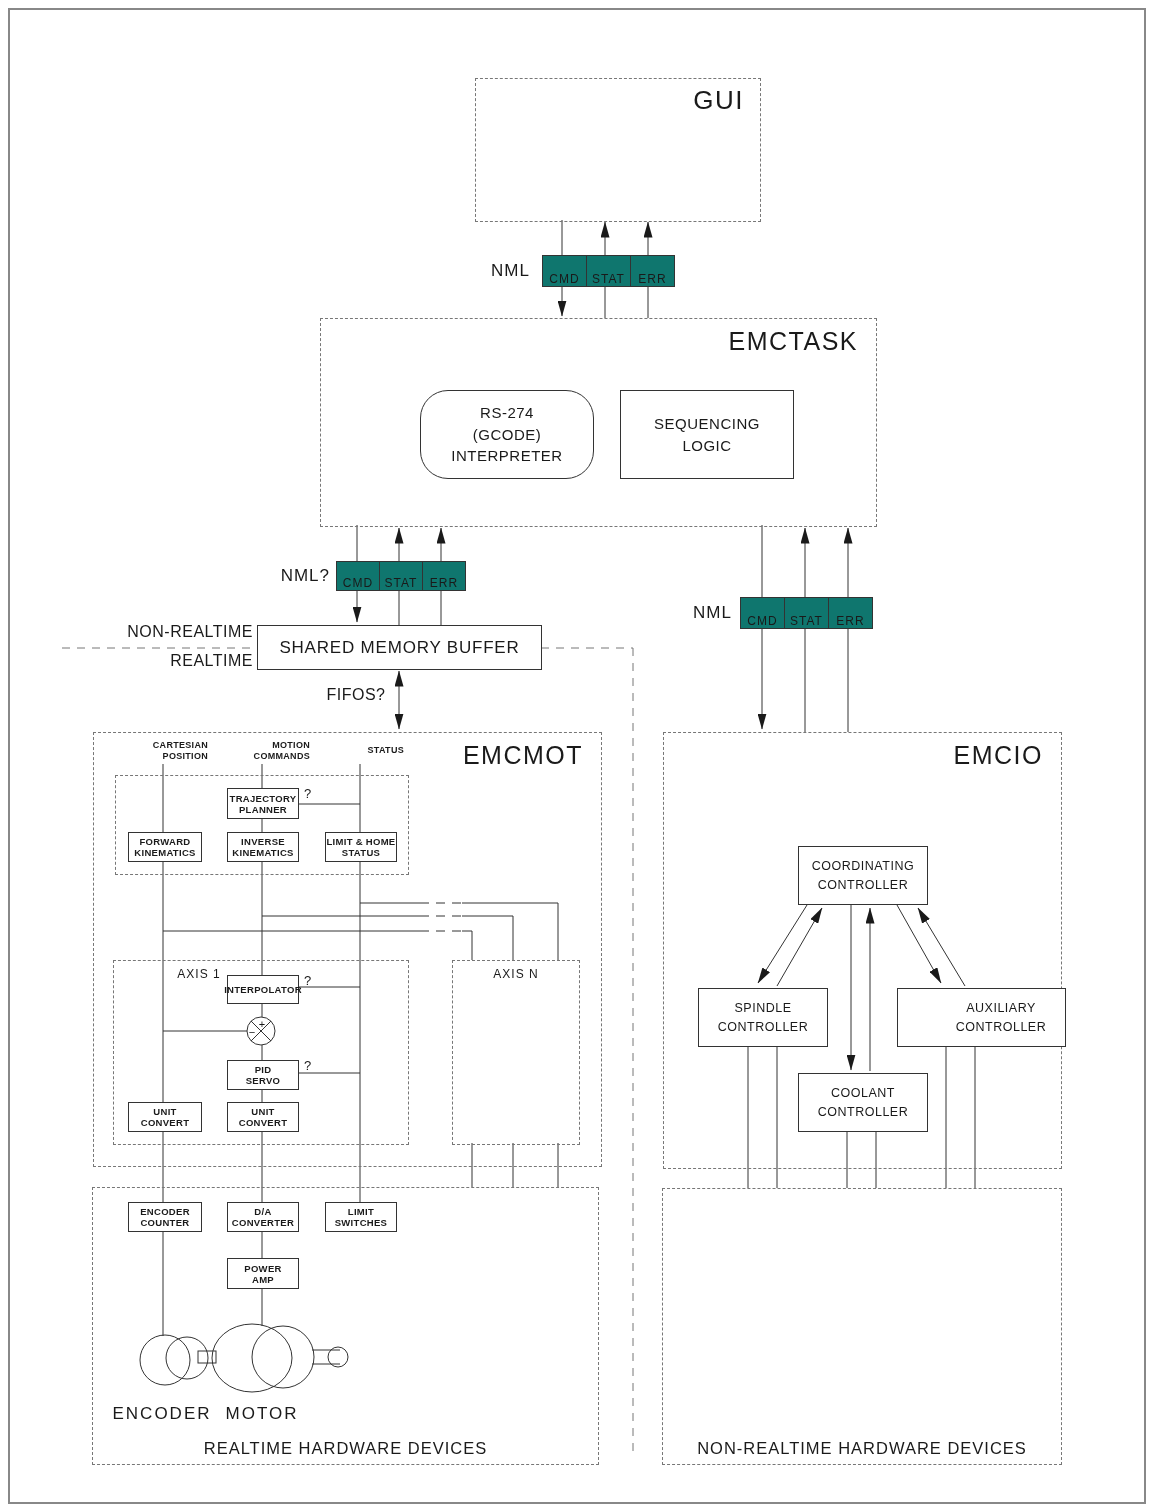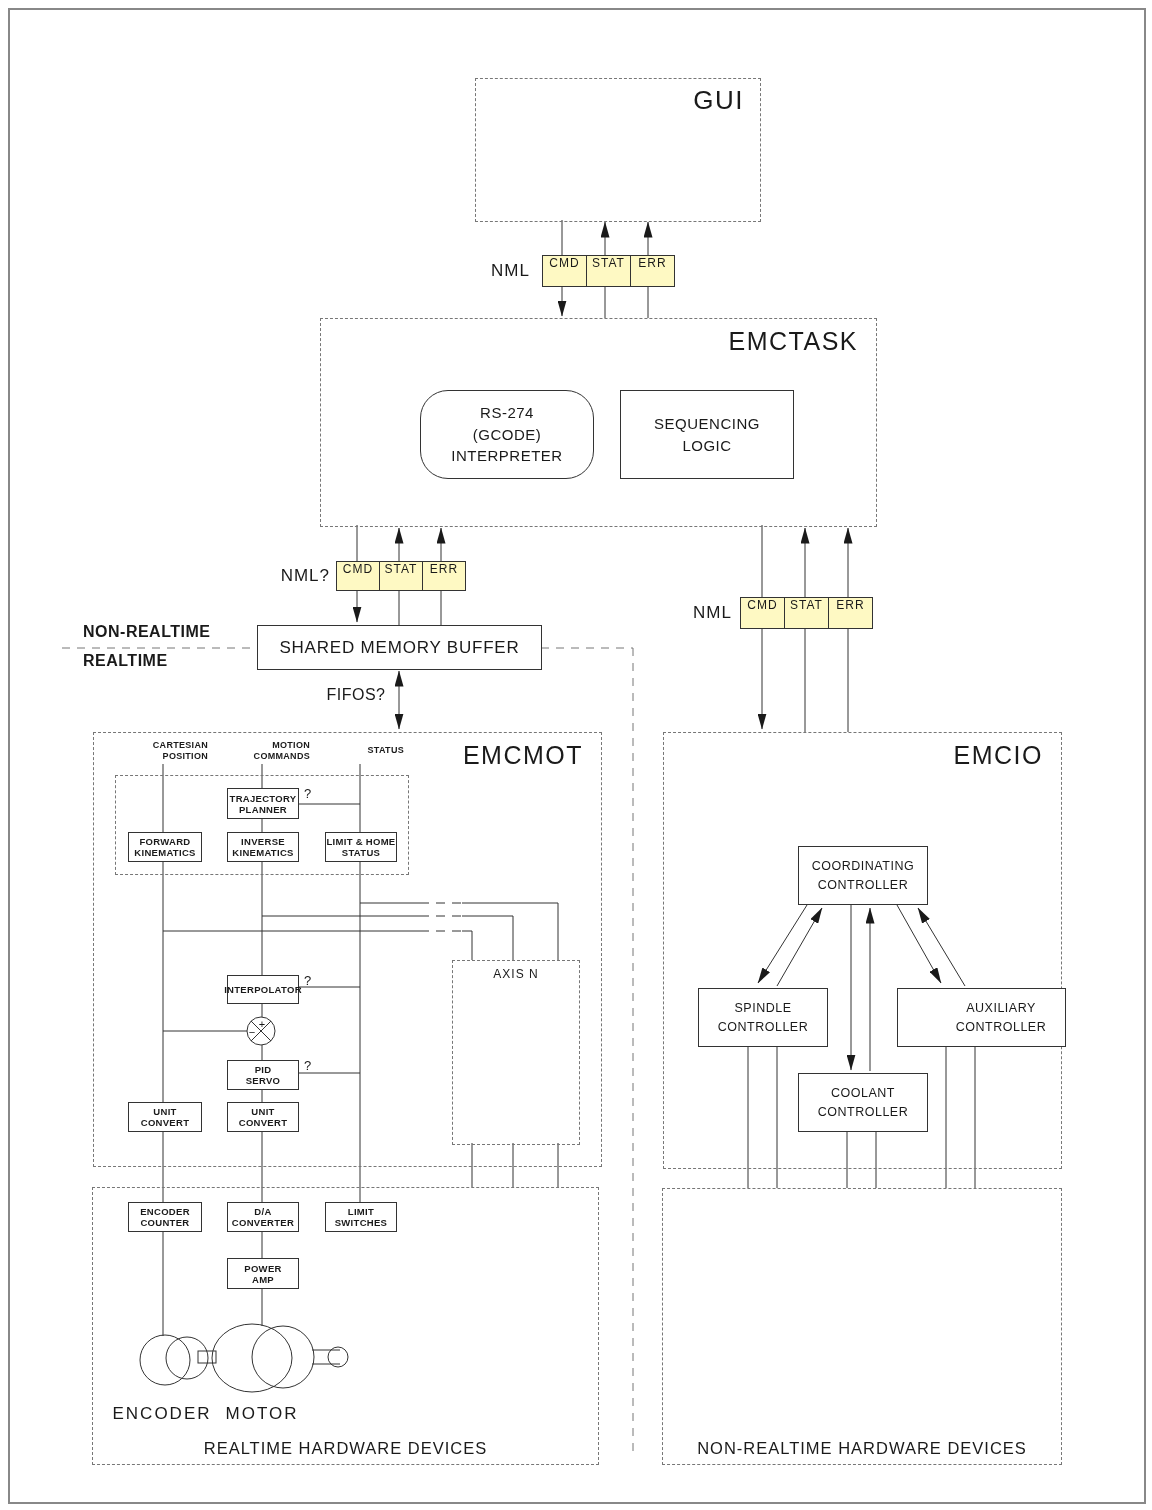--- a/index.html
+++ b/index.html
@@ -9,30 +9,30 @@
   .db{position:absolute;border:1px dashed #777;}
   .sb{position:absolute;border:1px solid #333;background:#fff;display:flex;align-items:center;
       justify-content:center;text-align:center;}
   .lbl{position:absolute;}
   .pre{white-space:pre-line;}
   .bigtitle{position:absolute;right:18px;top:8px;font-size:25px;letter-spacing:1.5px;}
   .small{font-size:9.5px;font-weight:700;letter-spacing:.3px;line-height:11px;}
   .col{font-size:9px;font-weight:700;letter-spacing:.3px;line-height:10.5px;text-align:right;}
   .nmllabel{font-size:17px;letter-spacing:1px;text-align:right;}
   .nmlrow{position:absolute;display:flex;}
-  .cell{width:43px;height:30px;border:1px solid #333;background:#fef9c3;margin-left:-1px;
-        display:flex;align-items:flex-start;justify-content:center;font-size:12px;letter-spacing:1px;}
+  .cell{width:43px;height:30px;border:1px solid #333;background:#0f766e;margin-left:-1px;
+        display:flex;align-items:flex-end;justify-content:center;font-size:12px;letter-spacing:1px;}
   .cell:first-child{margin-left:0;}
   .mid{font-size:15px;line-height:1.45;letter-spacing:.5px;}
   .ctrl{font-size:12.5px;line-height:1.5;letter-spacing:.5px;}
   .q{font-size:13px;}
   .axis{font-size:12px;letter-spacing:1px;}
   .hwtitle{position:absolute;bottom:6px;left:0;width:100%;text-align:center;
            font-size:16.5px;letter-spacing:1px;}
-  .divlbl{font-size:16px;letter-spacing:.5px;text-align:left;width:170px;font-weight:bold;}
+  .divlbl{font-size:16px;letter-spacing:.5px;text-align:right;width:170px;}
   svg{position:absolute;left:0;top:0;}
   line,path.ln,circle.sh,ellipse.sh,rect.sh{stroke:#333;stroke-width:1;fill:none;}
   .dash{stroke:#777;stroke-dasharray:8 7;}
   .gapdash{stroke-dasharray:9 7;}
   .white{fill:#fff;}
 </style>
 </head>
 <body>
 
 <div id="page">
@@ -232,20 +232,23 @@
   <div class="sb small pre" style="left:227px;top:788px;width:70px;height:29px;">TRAJECTORY
 PLANNER</div>
   <div class="lbl q" style="left:304px;top:786px;">?</div>
   <div class="sb small pre" style="left:128px;top:832px;width:72px;height:28px;">FORWARD
 KINEMATICS</div>
   <div class="sb small pre" style="left:227px;top:832px;width:70px;height:28px;">INVERSE
 KINEMATICS</div>
   <div class="sb small pre" style="left:325px;top:832px;width:70px;height:28px;">LIMIT &amp; HOME
 STATUS</div>
 
+  <div class="db" style="left:113px;top:960px;width:294px;height:183px;">
+    <div class="lbl axis" style="left:40px;top:6px;width:90px;text-align:center;">AXIS 1</div>
+  </div>
   <div class="sb small" style="left:227px;top:975px;width:70px;height:27px;">INTERPOLATOR</div>
   <div class="lbl q" style="left:304px;top:973px;">?</div>
   <div class="sb small pre" style="left:227px;top:1060px;width:70px;height:28px;">PID
 SERVO</div>
   <div class="lbl q" style="left:304px;top:1058px;">?</div>
   <div class="sb small pre" style="left:128px;top:1102px;width:72px;height:28px;">UNIT
 CONVERT</div>
   <div class="sb small pre" style="left:227px;top:1102px;width:70px;height:28px;">UNIT
 CONVERT</div>
 

